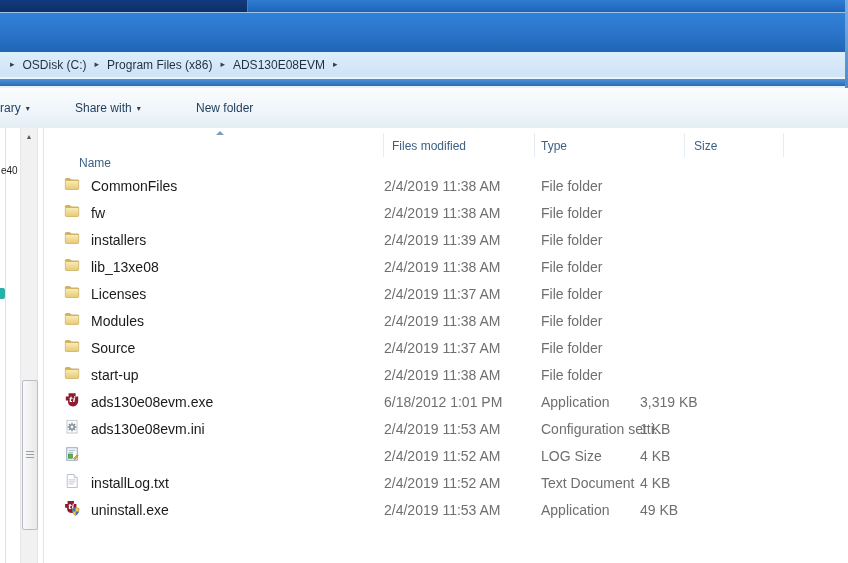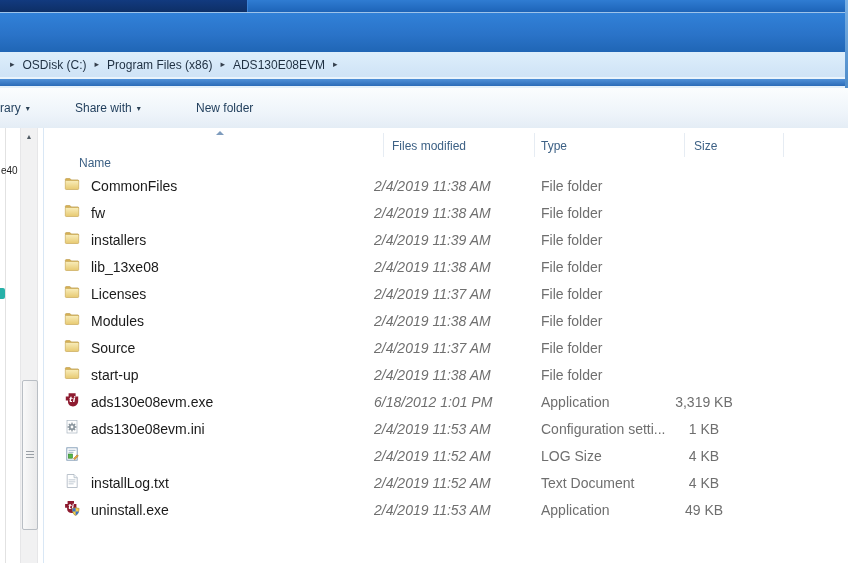--- a/index.html
+++ b/index.html
@@ -72,23 +72,23 @@
 
   
   .rows{position:absolute;left:0;top:43px;right:0;}
   .row{position:relative;height:27px;}
   .ficon{position:absolute;left:64px;top:5px;width:16px;height:16px;}
   .ficon svg{display:block;}
   .cell{position:absolute;top:7px;font-size:14px;white-space:nowrap;}
   .cell-name{left:91px;color:var(--row-text,#1a1a1a);}
   .cell-date{left:348px;color:var(--secondary-text,#6f6f6f);}
   .cell-type{left:497px;color:var(--secondary-text,#6f6f6f);}
-  .cell-size{left:596px;width:128px;text-align:center;color:var(--secondary-text,#6f6f6f);}
+  .cell-size{left:596px;width:128px;text-align:left;color:var(--secondary-text,#6f6f6f);}
   .cell-date,.cell-type,.cell-size{left:auto;}
-  .cell-date{left:374px;font-style:italic;}
+  .cell-date{left:384px;}
   .cell-type{left:541px;}
   .cell-size{left:640px;}
 </style>
 </head>
 <body>
 
 <div class="screen">
 
   <div class="titlebar">
     <div class="tb-left"></div>

